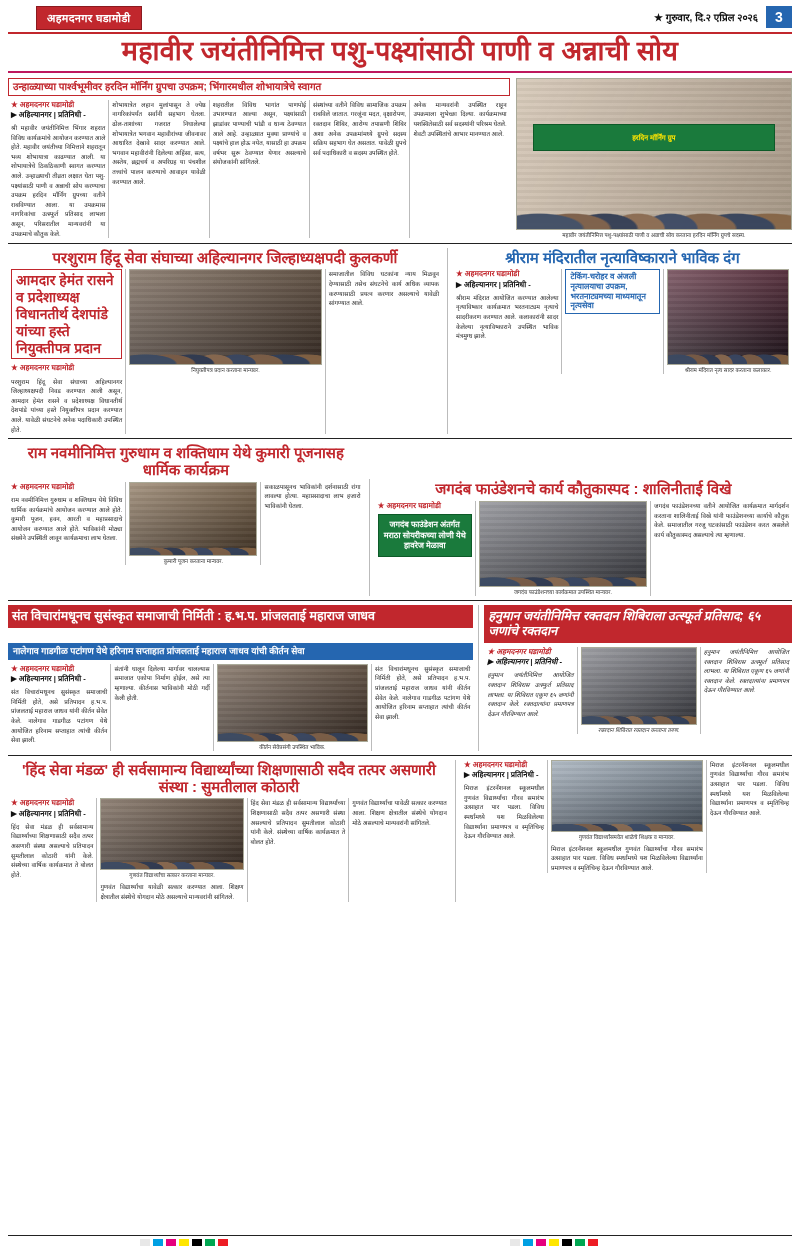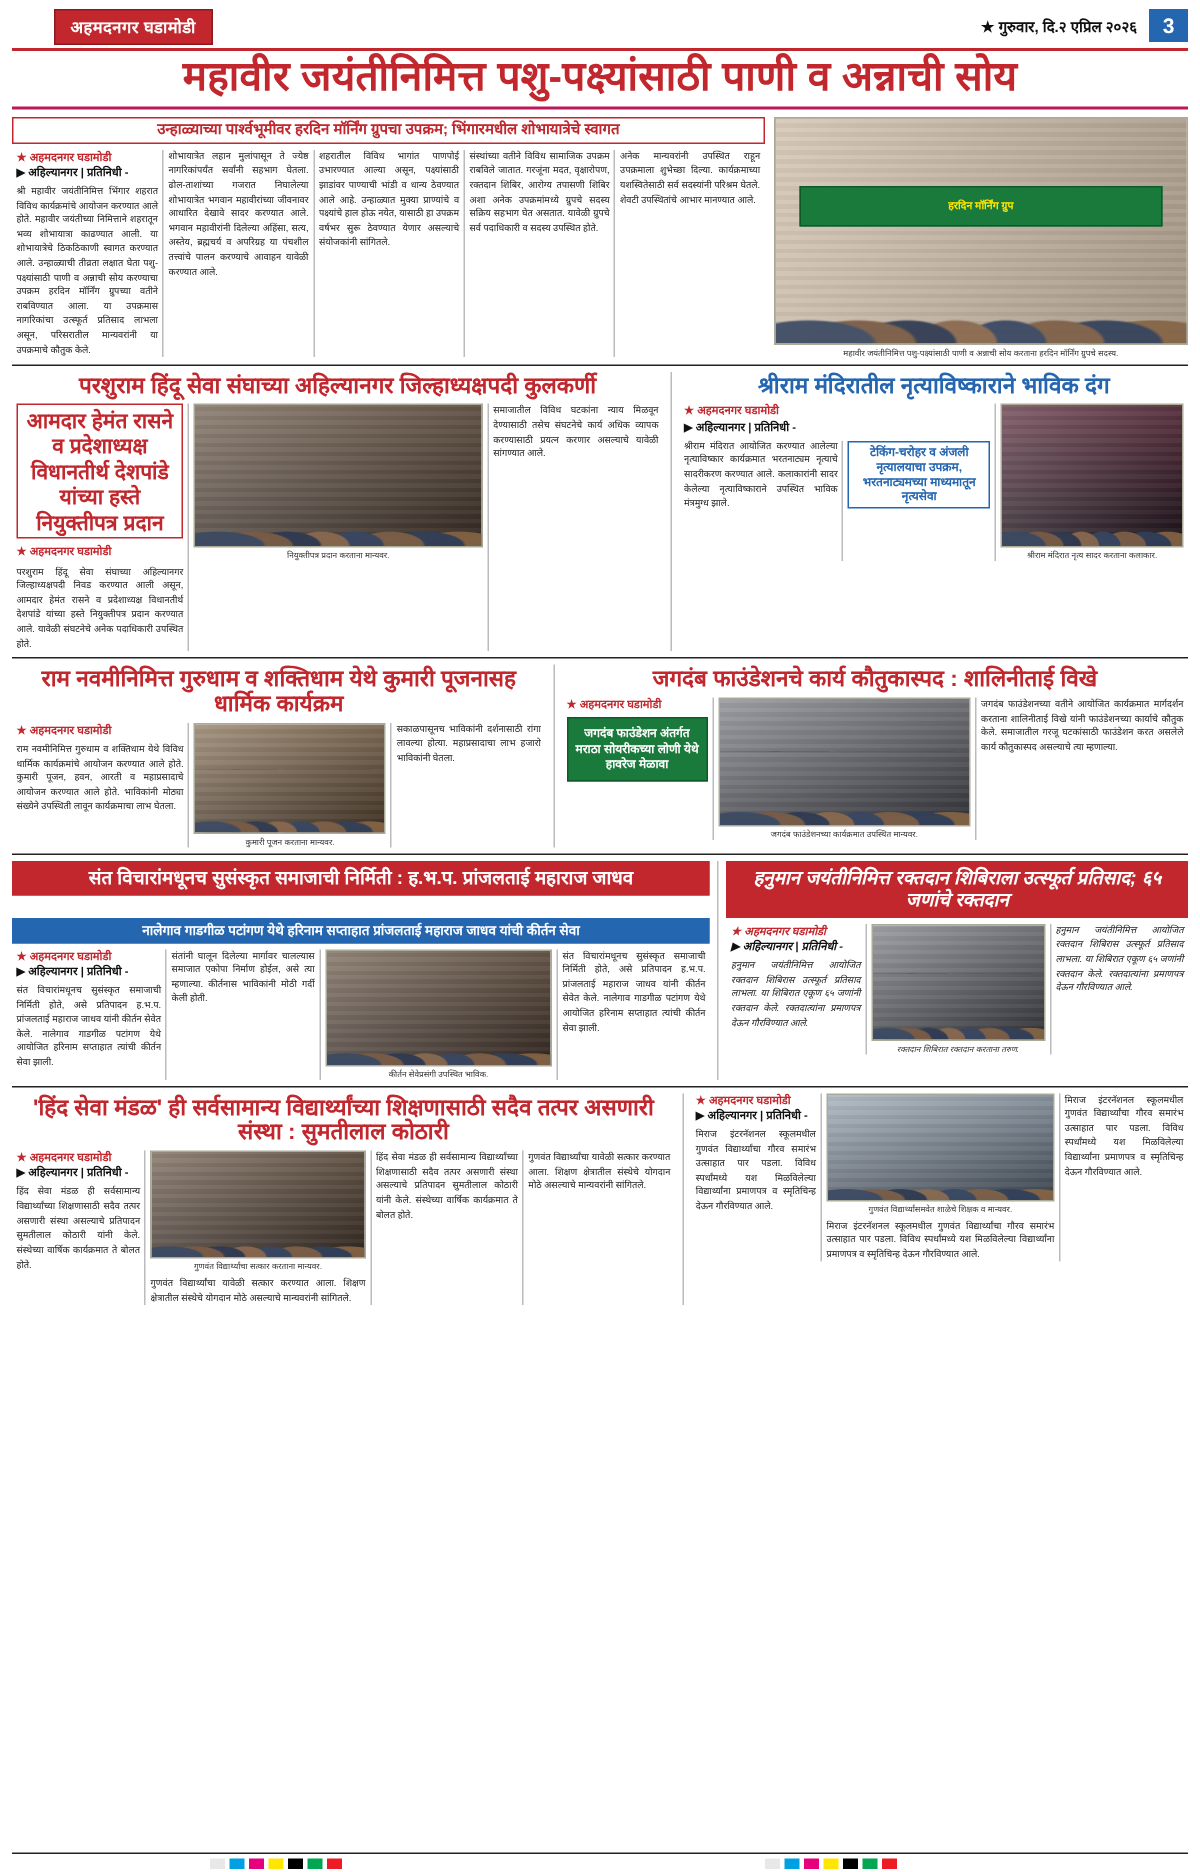--- a/index.html
+++ b/index.html
@@ -53,21 +53,21 @@
     color: #c1272d; font-size: 27px; font-weight: bold;
     letter-spacing: .2px; line-height: 1.1;
   }
 
   
   .rule { border-top: 1px solid #222; margin: 4px 0; }
 
   .subhead {
     background: #fff; border: 1px solid #c1272d;
     color: #c1272d; font-size: 10px; font-weight: bold;
-    text-align: center; padding: 2px 4px; line-height: 1.2;
+    text-align: left; padding: 2px 4px; line-height: 1.2;
   }
   .subhead.blue { border-color:#2566b0; color:#2566b0; }
   .subhead.solid-red { background:#c1272d; color:#fff; border-color:#c1272d; }
   .subhead.solid-blue { background:#2566b0; color:#fff; border-color:#2566b0; }
 
   .byline {
     color: #c1272d; font-size: 7.5px; font-weight: bold; line-height: 1.35;
     margin-bottom: 3px;
   }
   .byline .loc { color:#111; font-weight: bold; }
@@ -223,21 +223,21 @@
     <div class="vline" style="width:44%; padding-left:5px;">
       <div class="h2 blue">श्रीराम मंदिरातील नृत्याविष्काराने भाविक दंग</div>
       <div class="grid">
         <div class="col" style="width:32%;">
           <div class="byline">
             <span>★ अहमदनगर घडामोडी</span><br>
             <span class="loc">▶ अहिल्यानगर | प्रतिनिधी -</span>
           </div>
           <div class="body-text">श्रीराम मंदिरात आयोजित करण्यात आलेल्या नृत्याविष्कार कार्यक्रमात भरतनाट्यम नृत्याचे सादरीकरण करण्यात आले. कलाकारांनी सादर केलेल्या नृत्याविष्काराने उपस्थित भाविक मंत्रमुग्ध झाले.</div>
         </div>
-        <div class="col vline" style="width:30%;margin-top:25px;">
+        <div class="col vline" style="width:30%;">
           <div class="subhead blue" style="font-size:8px;">टेकिंग-चरोहर व अंजली नृत्यालयाचा उपक्रम, भरतनाट्यमच्या माध्यमातून नृत्यसेवा</div>
         </div>
         <div class="col vline" style="width:38%;">
           <div class="photo stage" style="height:96px;">
             <div class="shade"></div>
             <div class="people"></div>
           </div>
           <div class="cap">श्रीराम मंदिरात नृत्य सादर करताना कलाकार.</div>
         </div>
       </div>
@@ -259,21 +259,21 @@
             <div class="shade"></div>
             <div class="people"></div>
           </div>
           <div class="cap">कुमारी पूजन करताना मान्यवर.</div>
         </div>
         <div class="col vline" style="width:29%;">
           <div class="body-text">सकाळपासूनच भाविकांनी दर्शनासाठी रांगा लावल्या होत्या. महाप्रसादाचा लाभ हजारो भाविकांनी घेतला.</div>
         </div>
       </div>
     </div>
-    <div class="vline" style="width:54%; padding-left:5px;">
+    <div class="vline" style="width:54%; padding-left:5px;margin-top:36px;">
       <div class="h2">जगदंब फाउंडेशनचे कार्य कौतुकास्पद : शालिनीताई विखे</div>
       <div class="grid">
         <div class="col" style="width:24%;">
           <div class="byline">★ अहमदनगर घडामोडी</div>
           <div class="green-box">जगदंब फाउंडेशन अंतर्गत मराठा सोयरीकच्या लोणी येथे हावरेज मेळावा</div>
         </div>
         <div class="col vline" style="width:42%;">
           <div class="photo hall" style="height:86px;">
             <div class="shade"></div>
             <div class="people"></div>

